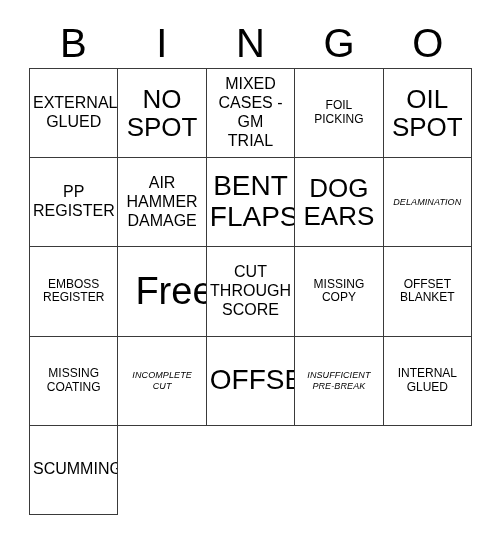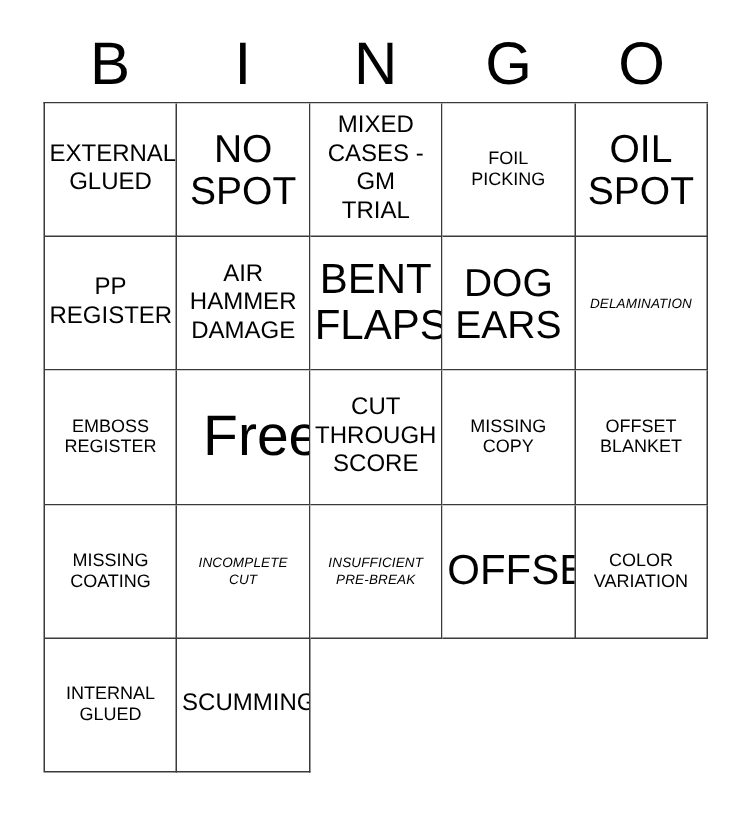--- a/index.html
+++ b/index.html
@@ -168,30 +168,26 @@
 BLANKET</span>
       </div>
       <div class="cell sz-md">
         <span class="cell-text">MISSING
 COATING</span>
       </div>
       <div class="cell sz-xxs">
         <span class="cell-text">INCOMPLETE
 CUT</span>
       </div>
+      <div class="cell sz-lg">
+        <span class="cell-text">OFFSET</span>
+      </div>
       <div class="cell sz-xxs">
         <span class="cell-text">INSUFFICIENT
 PRE-BREAK</span>
-      </div>
-      <div class="cell sz-lg">
-        <span class="cell-text">OFFSET</span>
-      </div>
-      <div class="cell sz-md">
-        <span class="cell-text">COLOR
-VARIATION</span>
       </div>
       <div class="cell sz-md">
         <span class="cell-text">INTERNAL
 GLUED</span>
       </div>
       <div class="cell sz-sm">
         <span class="cell-text">SCUMMING</span>
       </div>
     </div>
 

